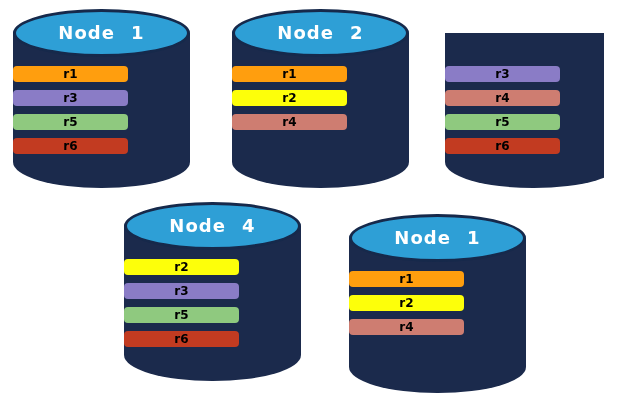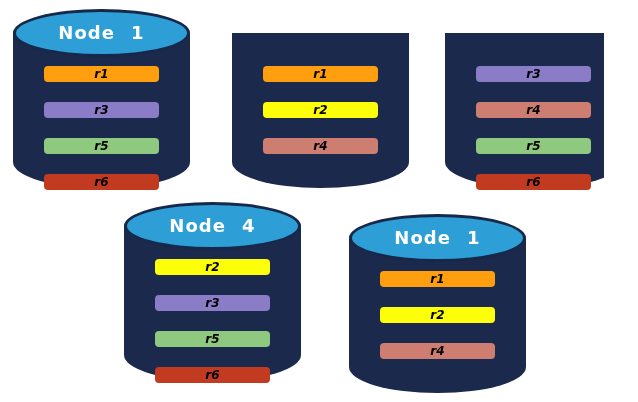--- a/index.html
+++ b/index.html
@@ -49,24 +49,23 @@
     word-spacing: 9px;
     font-family: "DejaVu Sans", sans-serif;
     margin-top: -2px;
   }
   .bars {
     position: absolute;
     top: 57px;
     left: 0; right: 0;
     display: flex;
     flex-direction: column;
-    align-items: center;
-    gap: 20px;
+    align-items: flex-start;
+    gap: 8px;
     z-index: 3;
-    font-style: italic;
   }
   .bar {
     width: 115px;
     height: 16px;
     border-radius: 4px;
     display: flex;
     align-items: center;
     justify-content: center;
     color: #000000;
     font-weight: bold;
@@ -88,20 +87,23 @@
     <div class="bars">
         <div class="bar" style="background: rgb(255, 158, 14); color: rgb(0, 0, 0);">r1</div>
         <div class="bar" style="background: rgb(138, 124, 198); color: rgb(0, 0, 0);">r3</div>
         <div class="bar" style="background: rgb(143, 201, 127); color: rgb(0, 0, 0);">r5</div>
         <div class="bar" style="background: rgb(194, 59, 33); color: rgb(0, 0, 0);">r6</div>
       </div>
   </div>
 
   <div class="node" style="left:232px; top:9px;">
     <div class="cyl-body"></div>
+    <div class="cyl-top">
+      <span class="node-label">Node 2</span>
+    </div>
     <div class="bars">
         <div class="bar" style="background: rgb(255, 158, 14); color: rgb(0, 0, 0);">r1</div>
         <div class="bar" style="background: rgb(253, 255, 10); color: rgb(0, 0, 0);">r2</div>
         <div class="bar" style="background: rgb(206, 125, 113); color: rgb(0, 0, 0);">r4</div>
       </div>
   </div>
 
   <div class="node" style="left:445px; top:9px;">
     <div class="cyl-body"></div>
     <div class="bars">

